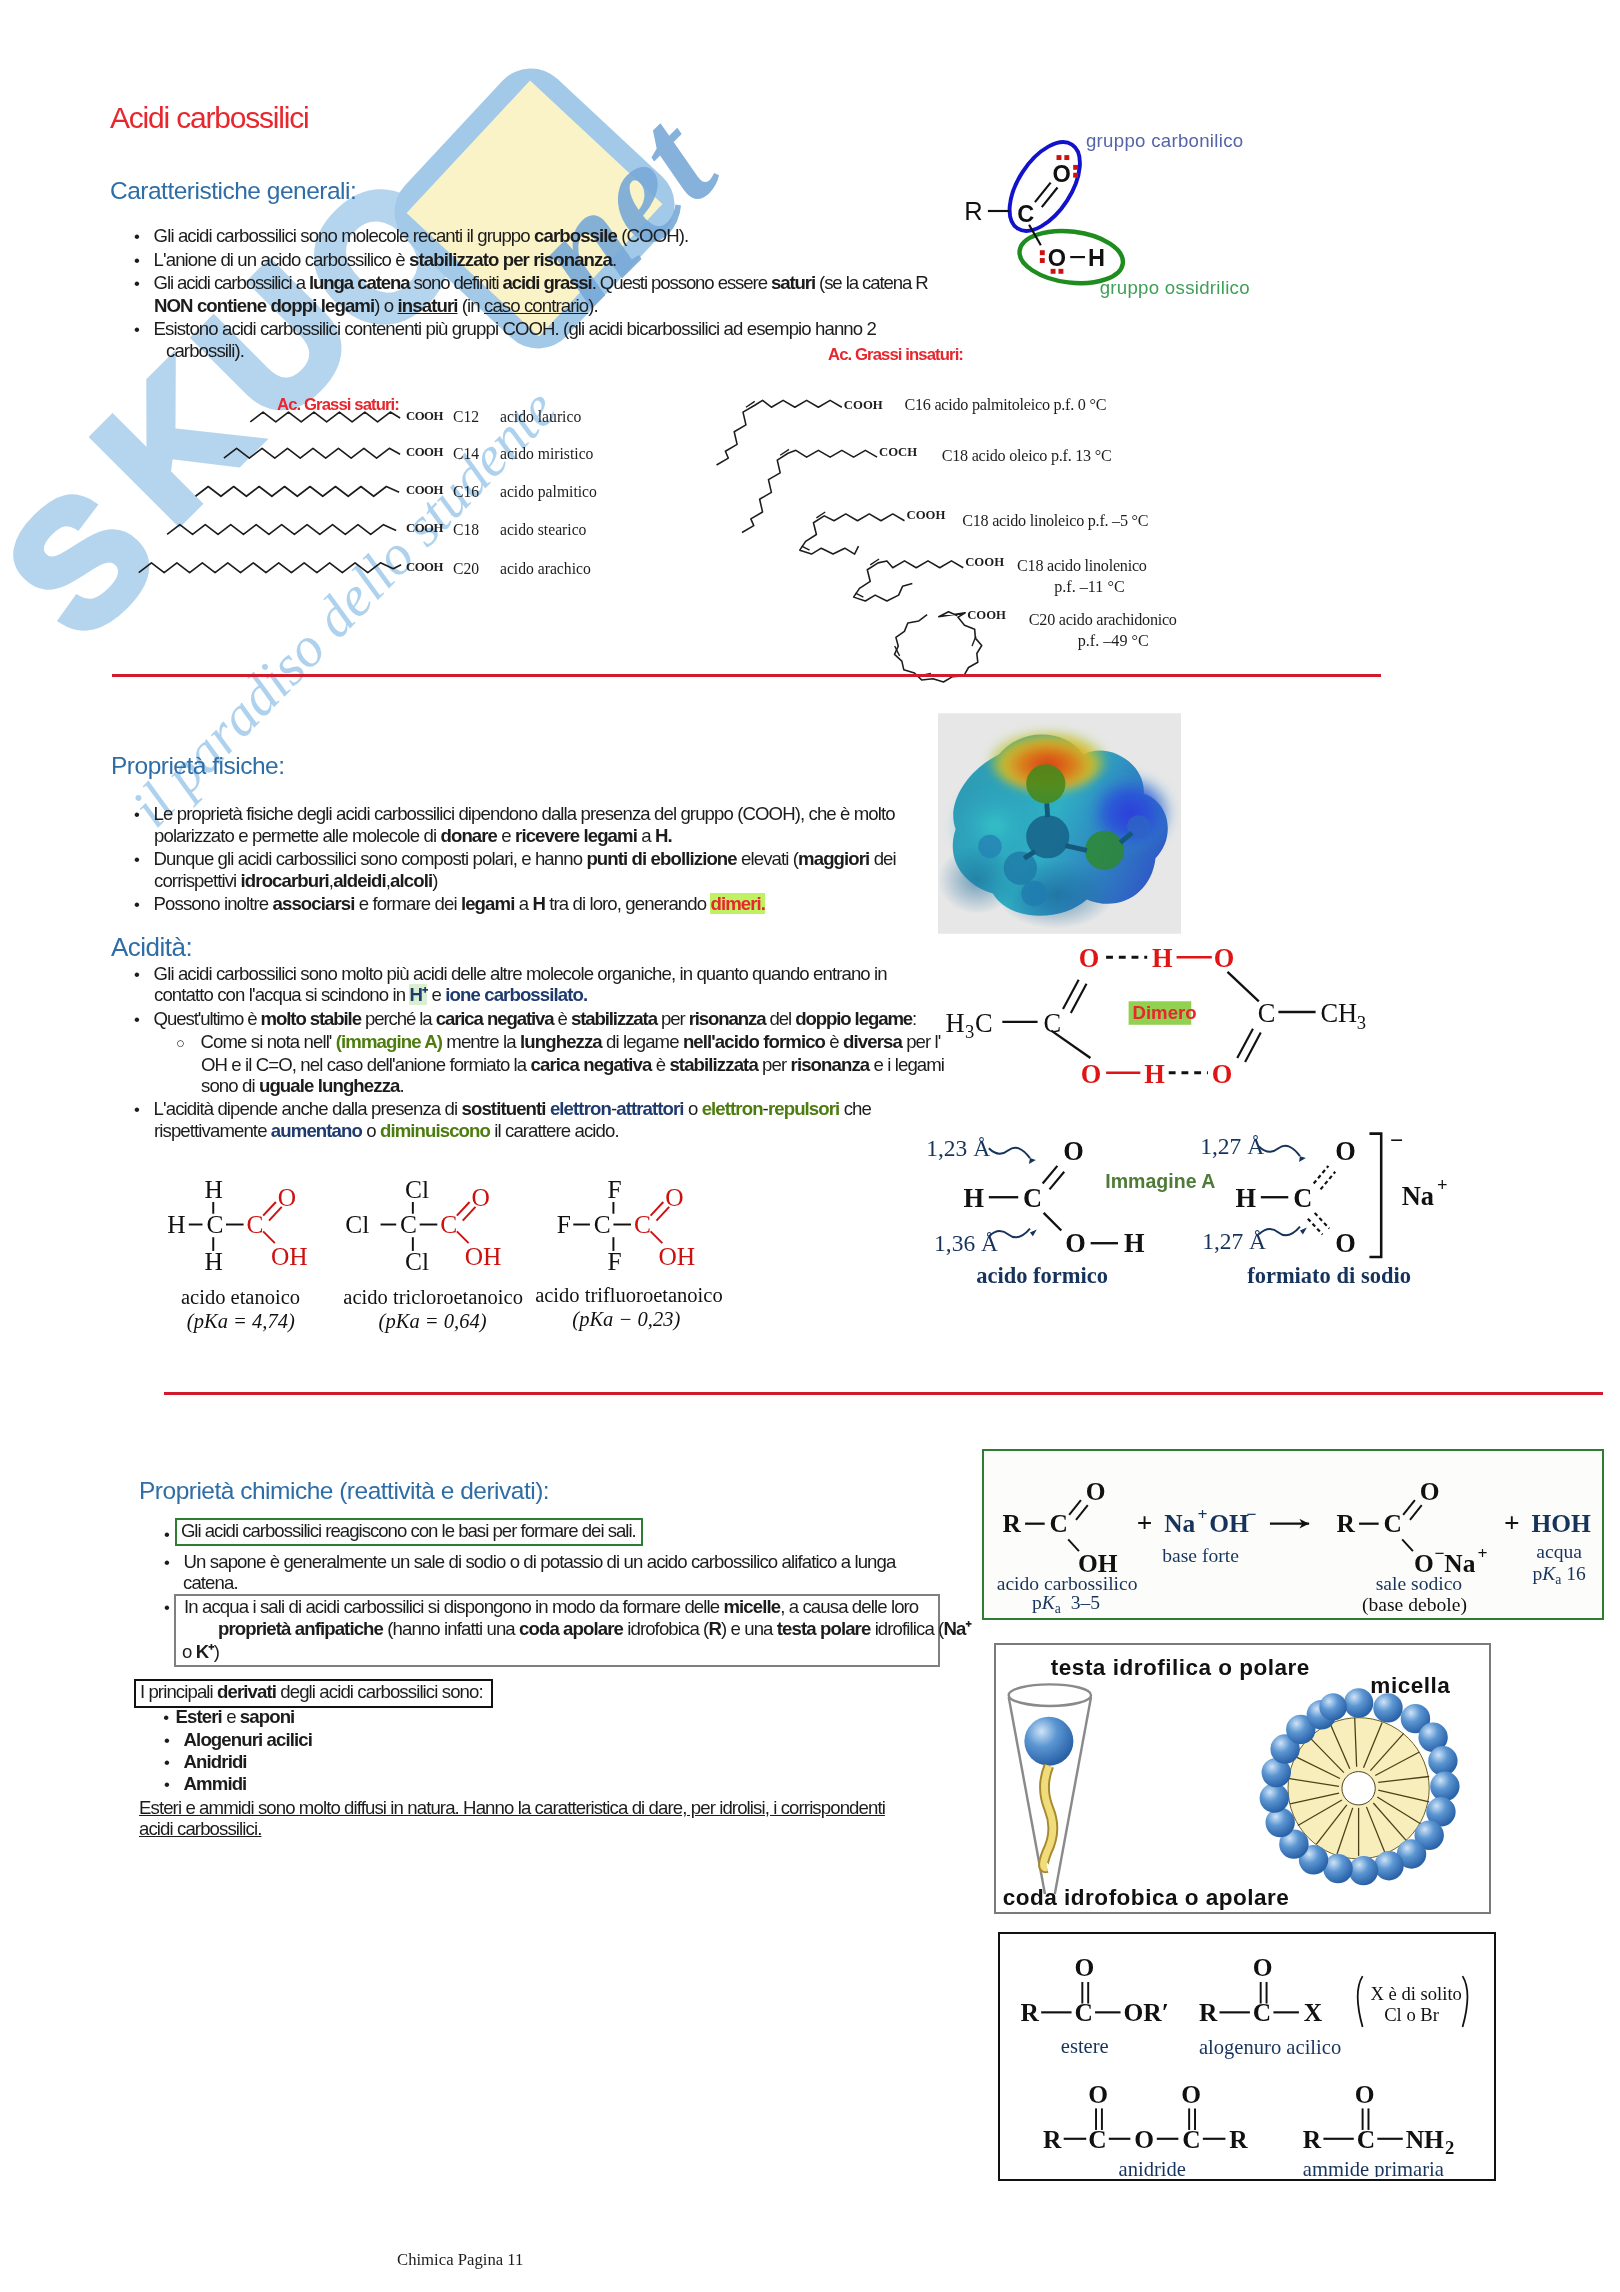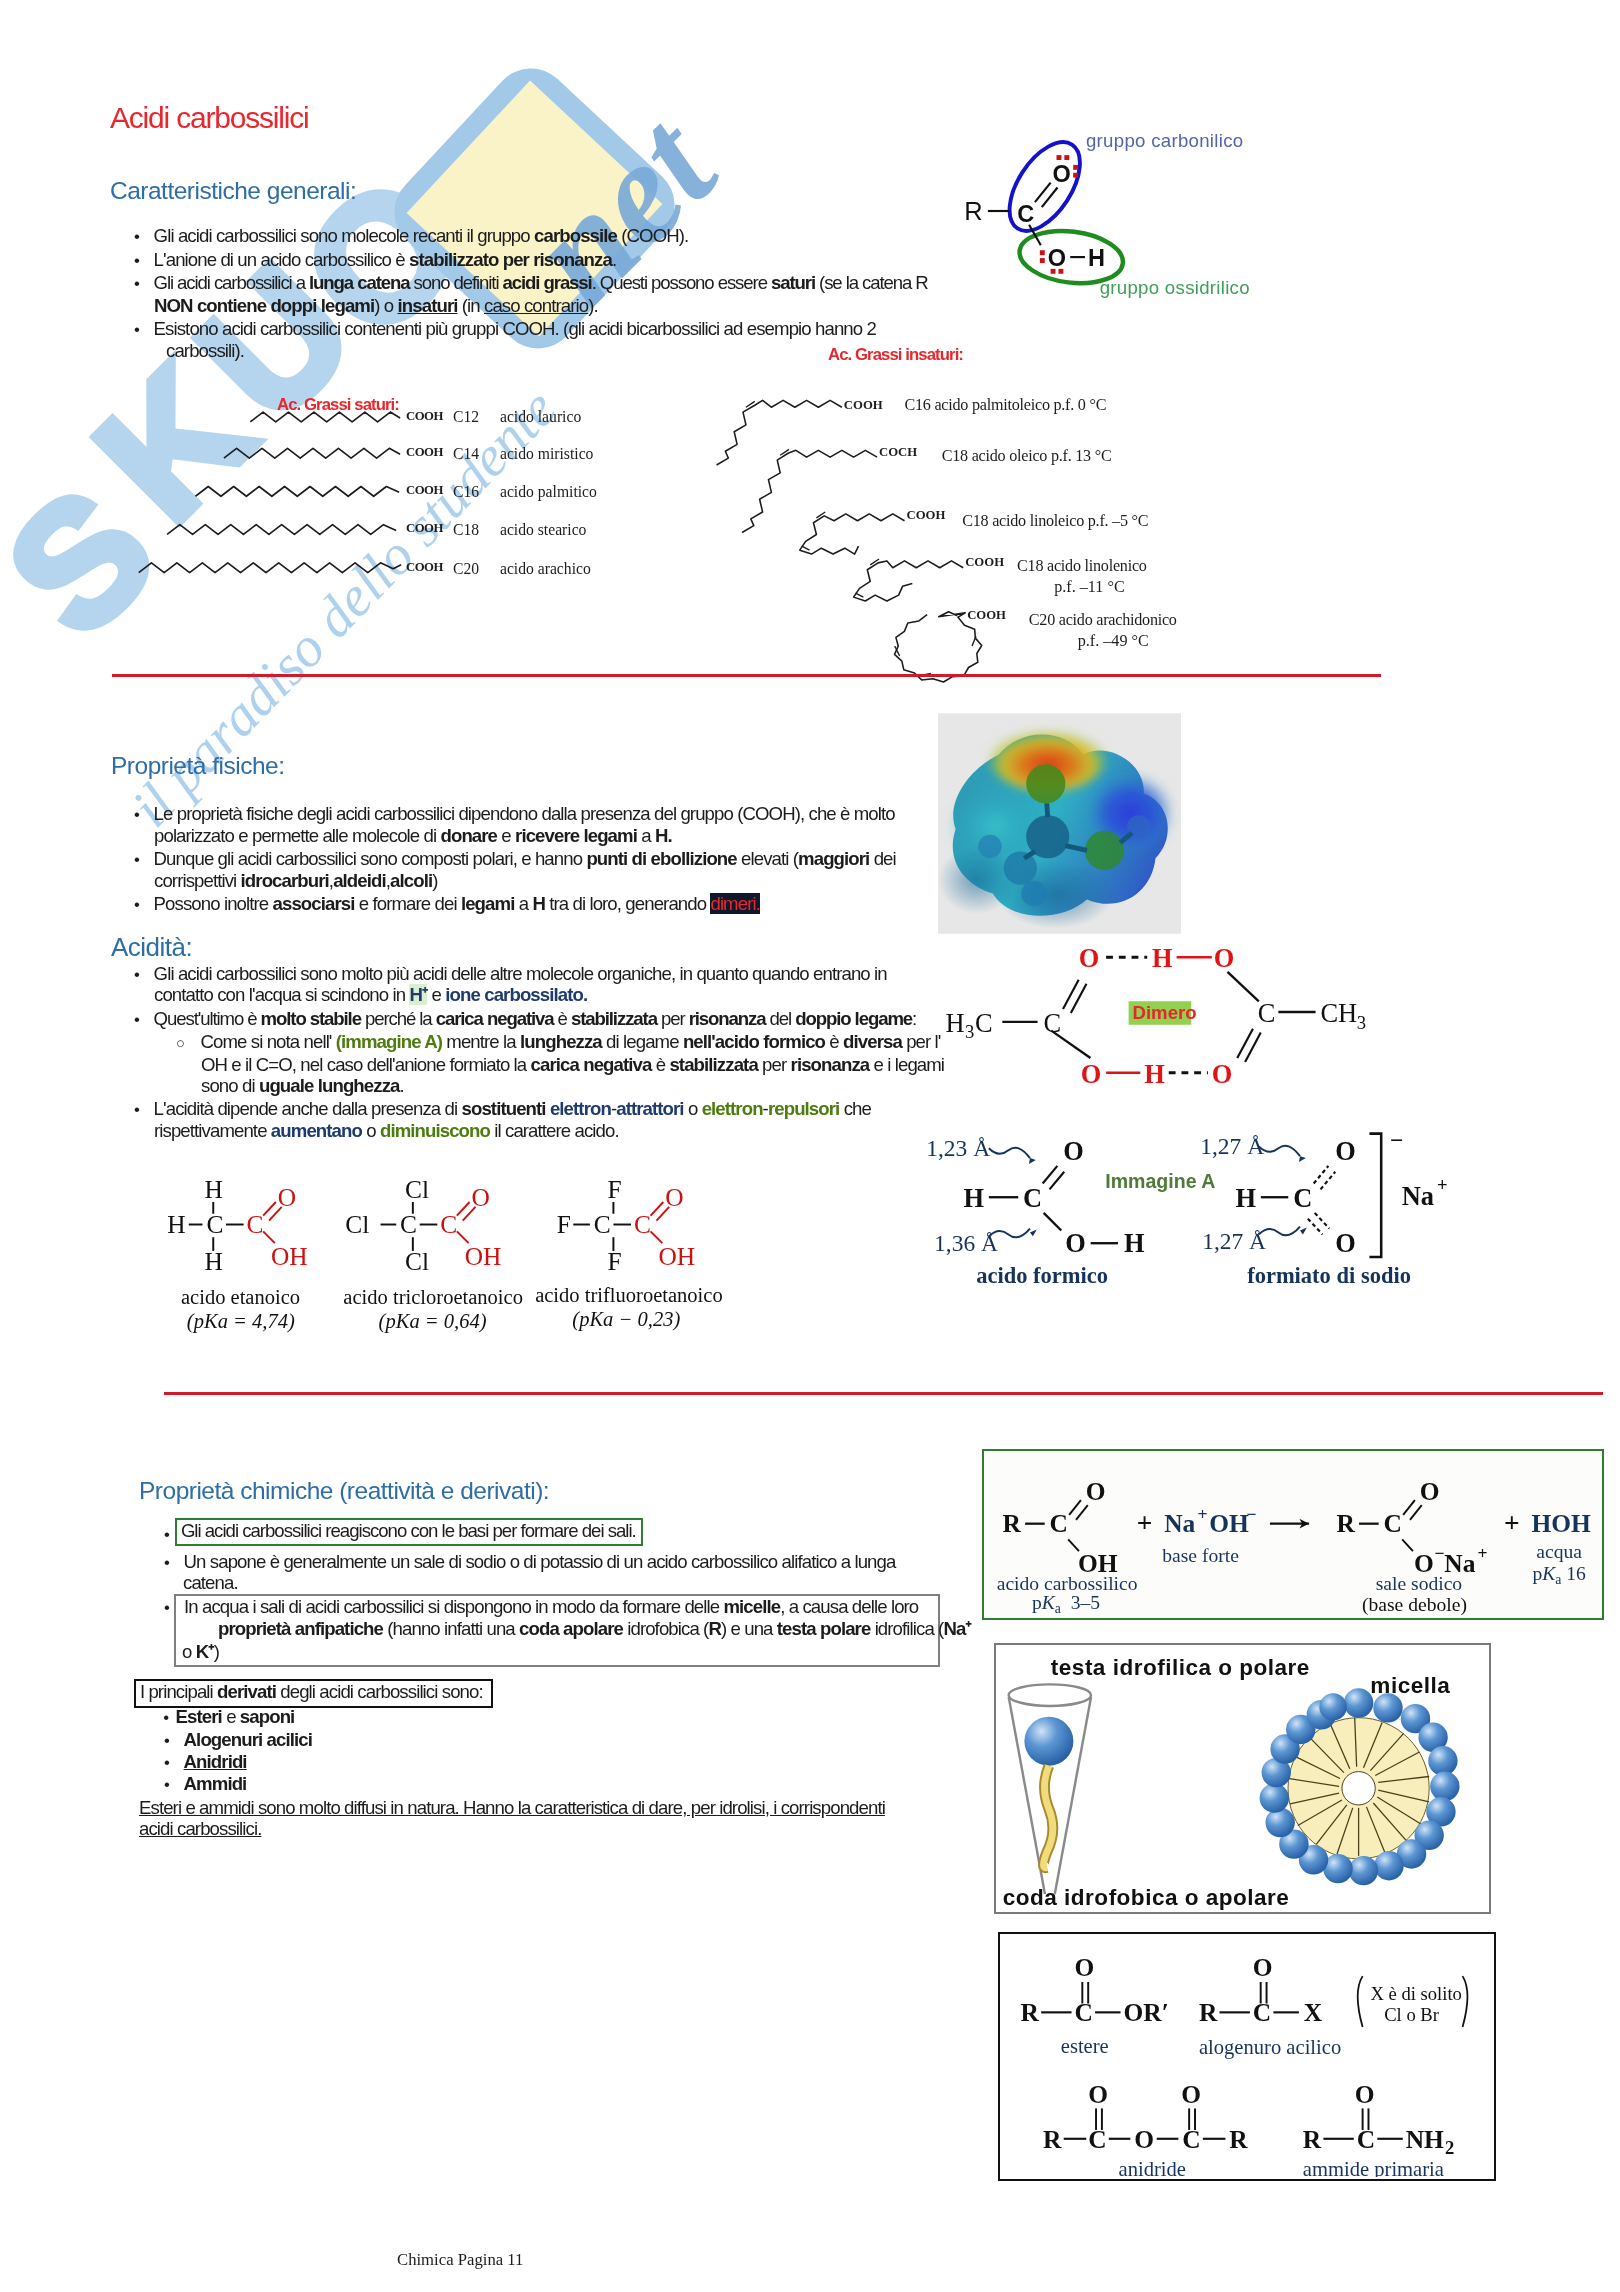--- a/index.html
+++ b/index.html
@@ -124,21 +124,21 @@
   </g>
 </svg>
 <div class="abs" style="left:112px;top:674px;width:1269px;height:2.9px;background:#cf1b2b;"></div>
 <div class="abs" style="left:164px;top:1392px;width:1439px;height:2.9px;background:#cf1b2b;"></div>
 
 <div class="h" style="left:111px;top:752px;font-size:24.5px;">Proprietà fisiche:</div>
 <div class="t" style="left:134px;top:805px;"><span class="bu">•</span>Le proprietà fisiche degli acidi carbossilici dipendono dalla presenza del gruppo (COOH), che è molto</div>
 <div class="t" style="left:154px;top:827px;">polarizzato e permette alle molecole di <b>donare</b> e <b>ricevere legami</b> a <b>H.</b></div>
 <div class="t" style="left:134px;top:850px;"><span class="bu">•</span>Dunque gli acidi carbossilici sono composti polari, e hanno <b>punti di ebollizione</b> elevati (<b>maggiori</b> dei</div>
 <div class="t" style="left:154px;top:872px;">corrispettivi <b>idrocarburi</b>,<b>aldeidi</b>,<b>alcoli</b>)</div>
-<div class="t" style="left:134px;top:895px;"><span class="bu">•</span>Possono inoltre <b>associarsi</b> e formare dei <b>legami</b> a <b>H</b> tra di loro, generando <span style="background:#0f172a;color:#e8262d;font-weight:normal;">dimeri.</span></div>
+<div class="t" style="left:134px;top:895px;"><span class="bu">•</span>Possono inoltre <b>associarsi</b> e formare dei <b>legami</b> a <b>H</b> tra di loro, generando <span style="background:#bef264;color:#e8262d;font-weight:bold;">dimeri.</span></div>
 <div class="h" style="left:111px;top:932px;font-size:26px;">Acidità:</div>
 <div class="t" style="left:134px;top:965px;"><span class="bu">•</span>Gli acidi carbossilici sono molto più acidi delle altre molecole organiche, in quanto quando entrano in</div>
 <div class="t" style="left:154px;top:986px;">contatto con l'acqua si scindono in <span style="background:#d8efd2;" class="nb">H⁺</span> e <span class="nb">ione carbossilato.</span></div>
 <div class="t" style="left:134px;top:1010px;letter-spacing:-1.1px;"><span class="bu">•</span>Quest'ultimo è <b>molto stabile</b> perché la <b>carica negativa</b> è <b>stabilizzata</b> per <b>risonanza</b> del <b>doppio legame</b>:</div>
 <div class="t" style="left:176px;top:1033px;"><span class="bu2">○</span>Come si nota nell' <span class="gr">(immagine A)</span> mentre la <b>lunghezza</b> di legame <b>nell'acido formico</b> è <b>diversa</b> per l'</div>
 <div class="t" style="left:201px;top:1056px;">OH e il C=O, nel caso dell'anione formiato la <b>carica negativa</b> è <b>stabilizzata</b> per <b>risonanza</b> e i legami</div>
 <div class="t" style="left:201px;top:1077px;">sono di <b>uguale lunghezza</b>.</div>
 <div class="t" style="left:134px;top:1100px;"><span class="bu">•</span>L'acidità dipende anche dalla presenza di <b>sostituenti</b> <span class="nb">elettron</span>-<span class="nb">attrattori</span> o <span class="gr">elettron</span>-<span class="gr">repulsori</span> che</div>
 <div class="t" style="left:154px;top:1122px;">rispettivamente <span class="nb">aumentano</span> o <span class="gr">diminuiscono</span> il carattere acido.</div>
 
@@ -335,21 +335,21 @@
 <div class="t" style="left:164px;top:1553px;"><span class="bu">•</span>Un sapone è generalmente un sale di sodio o di potassio di un acido carbossilico alifatico a lunga</div>
 <div class="t" style="left:183px;top:1574px;">catena.</div>
 <div class="t" style="left:164px;top:1598px;"><span class="bu">•</span></div>
 <div class="abs" style="left:174px;top:1594px;width:762px;height:69px;border:2px solid #7f7f7f;"></div>
 <div class="t" style="left:184px;top:1598px;">In acqua i sali di acidi carbossilici si dispongono in modo da formare delle <b>micelle</b>, a causa delle loro</div>
 <div class="t" style="left:182px;top:1620px;margin-left:36px;"><b>proprietà anfipatiche</b> (hanno infatti una <b>coda apolare</b> idrofobica (<b>R</b>) e una <b>testa polare</b> idrofilica (<b>Na⁺</b></div>
 <div class="t" style="left:182px;top:1643px;">o <b>K⁺</b>)</div>
 <div class="abs" style="left:134px;top:1679px;border:2.5px solid #111;padding:2px 7.8px 3.9px 3.9px;"><span class="t" style="position:static;">I principali <b>derivati</b> degli acidi carbossilici sono:</span></div>
 <div class="t" style="left:156px;top:1708px;text-align:center;"><span class="bu">•</span><b>Esteri</b> e <b>saponi</b></div>
 <div class="t" style="left:164px;top:1731px;"><span class="bu">•</span><b>Alogenuri acilici</b></div>
-<div class="t" style="left:164px;top:1753px;text-decoration:underline;"><span class="bu">•</span><b>Anidridi</b></div>
+<div class="t" style="left:164px;top:1753px;"><span class="bu">•</span><b>Anidridi</b></div>
 <div class="t" style="left:164px;top:1775px;"><span class="bu">•</span><b>Ammidi</b></div>
 <div class="t" style="left:139px;top:1799px;"><u>Esteri e ammidi sono molto diffusi in natura. Hanno la caratteristica di dare, per idrolisi, i corrispondenti</u></div>
 <div class="t" style="left:139px;top:1820px;"><u>acidi carbossilici.</u></div>
 <div class="t ser" style="left:397px;top:2251px;font-size:16.7px;letter-spacing:0;">Chimica Pagina 11</div>
 
 <div class="abs" style="left:982px;top:1449px;width:618px;height:167px;border:2.9px solid #2e7d32;background:#fcfcfa;"></div>
 <svg class="abs" style="left:982px;top:1449px;" width="618" height="167" viewBox="1002 1478 631 170">
   <g font-family="Liberation Serif,serif" font-size="26" font-weight="bold" fill="#111">
     <text x="1023" y="1563">R</text>
     <line x1="1046" y1="1554" x2="1066" y2="1554" stroke="#111" stroke-width="2.3"></line>

